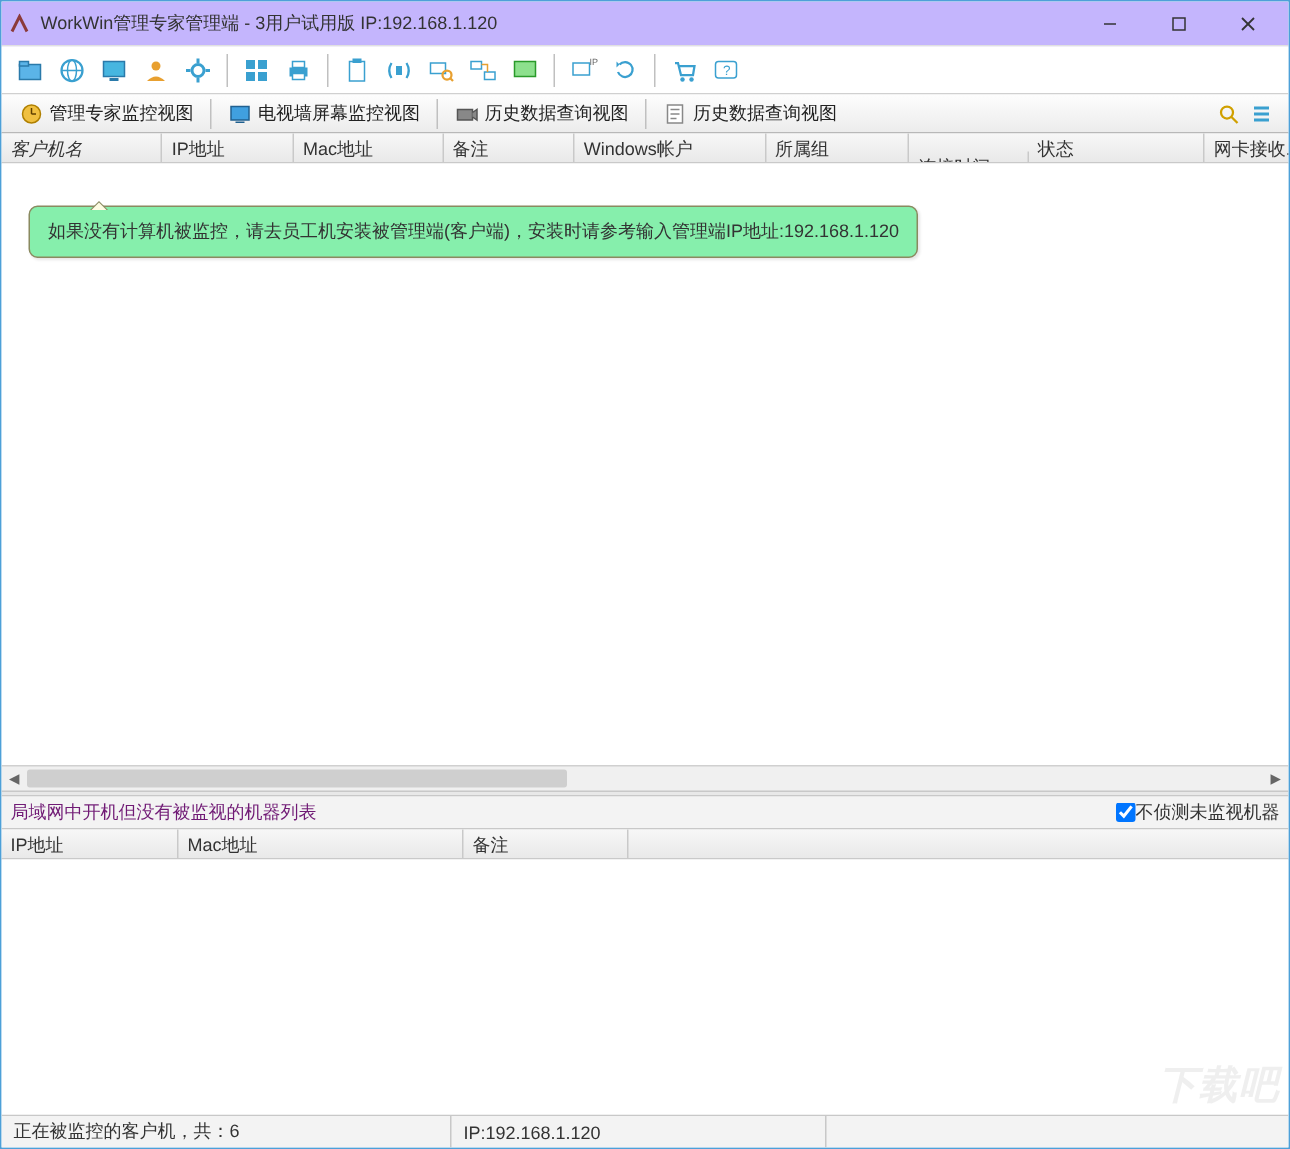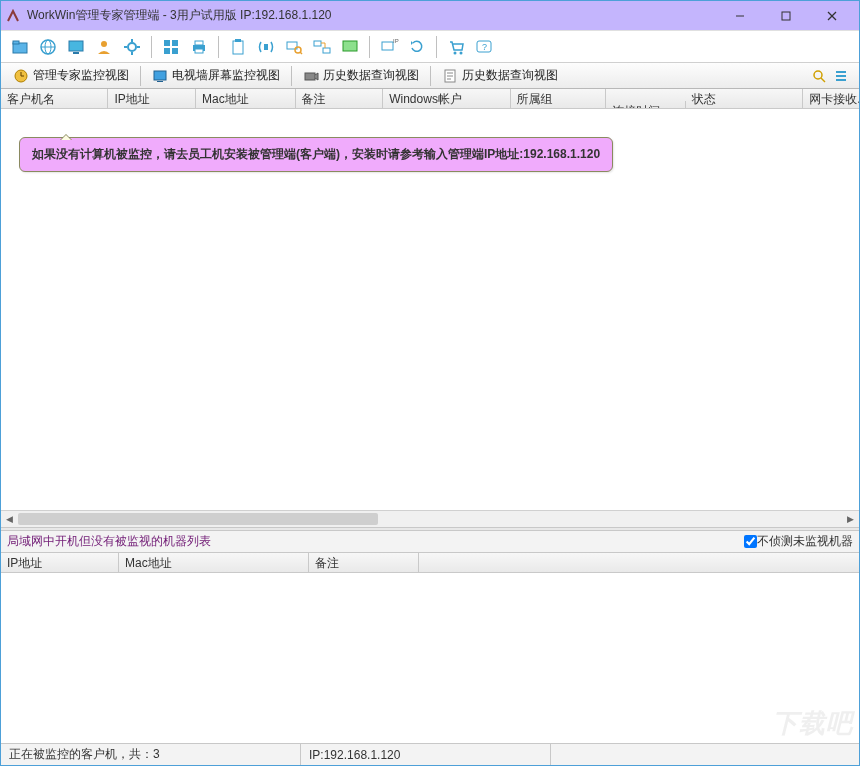--- a/index.html
+++ b/index.html
@@ -87,28 +87,27 @@
     
     .client-area {
       flex: 1;
       position: relative;
       background: #fff;
       overflow: hidden;
     }
     .tooltip-balloon {
       position: absolute;
       top: 28px; left: 18px;
-      background: #f0abfc;
+      background: #86efac;
       border: 1px solid #8a8a60;
       border-radius: 6px;
       padding: 8px 12px;
       color: #333;
       font-size: 12px;
       box-shadow: 1px 1px 2px rgba(0,0,0,0.1);
-      font-weight: bold;
     }
     .tooltip-balloon::before {
       content: "";
       position: absolute;
       top: -10px; left: 40px;
       border: 6px solid transparent;
       border-bottom-color: #8a8a60;
     }
     .tooltip-balloon::after {
       content: "";
@@ -377,21 +376,21 @@
         <svg width="16" height="16">
           <line x1="3" y1="4" x2="13" y2="4" stroke="#3aa0d0" stroke-width="2"></line>
           <line x1="3" y1="8" x2="13" y2="8" stroke="#3aa0d0" stroke-width="2"></line>
           <line x1="3" y1="12" x2="13" y2="12" stroke="#3aa0d0" stroke-width="2"></line>
         </svg>
       </span>
   </div>
 </div>
 
 <div class="table-header">
-  <div class="th" style="width: 108px;">客户机名</div>
+  <div class="th" style="width: 108px; font-style: italic;">客户机名</div>
   <div class="th" style="width: 88px;">IP地址</div>
   <div class="th" style="width: 100px;">Mac地址</div>
   <div class="th" style="width: 88px;">备注</div>
   <div class="th" style="width: 128px;">Windows帐户</div>
   <div class="th" style="width: 96px;">所属组</div>
   <div class="th" style="width: 80px; margin-top: 12px;">连接时间</div>
   <div class="th" style="width: 118px;">状态</div>
   <div class="th" style="border-right: none; width: 56px;">网卡接收...</div>
 </div>
 
@@ -424,16 +423,16 @@
   <div class="th" style="width: 190px;">Mac地址</div>
   <div class="th" style="width: 110px;">备注</div>
   <div class="th" style="flex:1;border-right:none"></div>
 </div>
 
 <div class="lower-body">
   <div class="watermark">下载吧</div>
 </div>
 
 <div class="statusbar">
-  <div class="cell" style="width:300px">正在被监控的客户机，共：3</div>
+  <div class="cell" style="width:300px">正在被监控的客户机，共：6</div>
   <div class="cell" style="width:250px">IP:192.168.1.120</div>
   <div class="cell" style="flex:1;border-right:none"></div>
 </div>
 
 </body></html>

